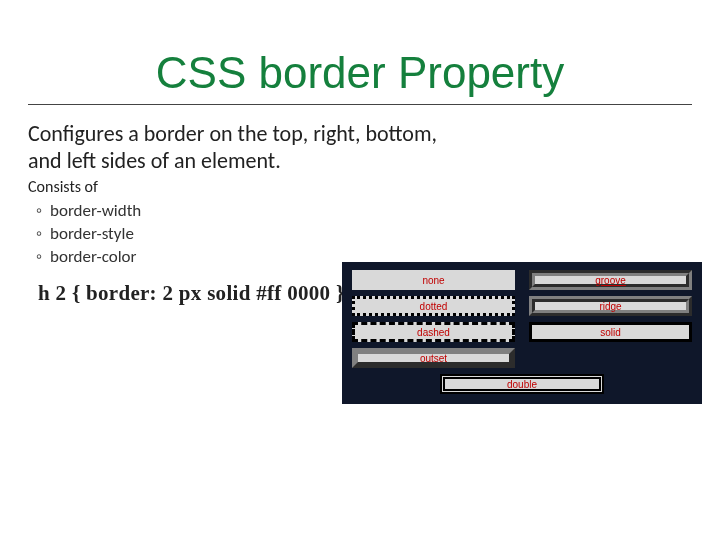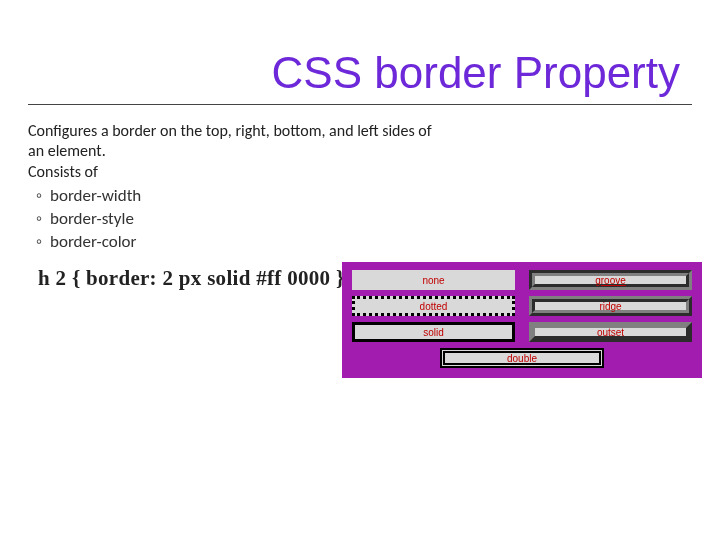--- a/index.html
+++ b/index.html
@@ -1,36 +1,36 @@
 <!DOCTYPE html>
 <html><head>
 <meta charset="utf-8">
 <style>
   * { box-sizing: border-box; margin: 0; padding: 0; }
   html, body { width: 720px; height: 540px; background: #fff; font-family: "Segoe UI", "Calibri", Arial, sans-serif; }
   .slide { width: 720px; height: 540px; position: relative; padding: 0; }
   .title {
     font-family: "Calibri Light", "Segoe UI Light", "Segoe UI", Arial, sans-serif;
     font-weight: 300;
-    color: #6d28d9;
+    color: #15803d;
     font-size: 44px;
-    text-align: right;
+    text-align: center;
     margin: 48px 40px 6px 40px;
   }
   .title-rule {
     border: none;
     border-top: 1.5px solid #444;
     margin: 0 28px 0 28px;
   }
   .body {
     margin: 16px 28px 0 28px;
     color: #222;
   }
   .intro {
-    font-size: 16px;
+    font-size: 22px;
     line-height: 1.22;
     max-width: 420px;
   }
   .consists {
     font-size: 16px;
     margin-top: 2px;
   }
   ul.sublist {
     list-style: none;
     margin: 4px 0 0 8px;
@@ -54,21 +54,21 @@
     font-size: 21px;
     letter-spacing: 0.3px;
   }
 
   
   .demo {
     position: absolute;
     right: 18px;
     top: 214px;
     width: 360px;
-    background: #a21caf;
+    background: #0f172a;
     padding: 8px 10px 10px 10px;
   }
   .demo-grid {
     display: grid;
     grid-template-columns: 1fr 1fr;
     column-gap: 14px;
     row-gap: 6px;
   }
   .swatch {
     height: 20px;
@@ -116,20 +116,21 @@
 
     <p class="code-line">h 2 { border: 2 px solid #ff 0000 }</p>
   </div>
 
   <div class="demo">
     <div class="demo-grid">
       <div class="swatch b-none">none</div>
       <div class="swatch b-groove">groove</div>
       <div class="swatch b-dotted">dotted</div>
       <div class="swatch b-ridge">ridge</div>
+      <div class="swatch b-dashed">dashed</div>
       <div class="swatch b-solid">solid</div>
       <div class="swatch b-outset">outset</div>
       <div class="last-row">
         <div class="swatch b-double">double</div>
       </div>
     </div>
   </div>
 
 </div>
 

